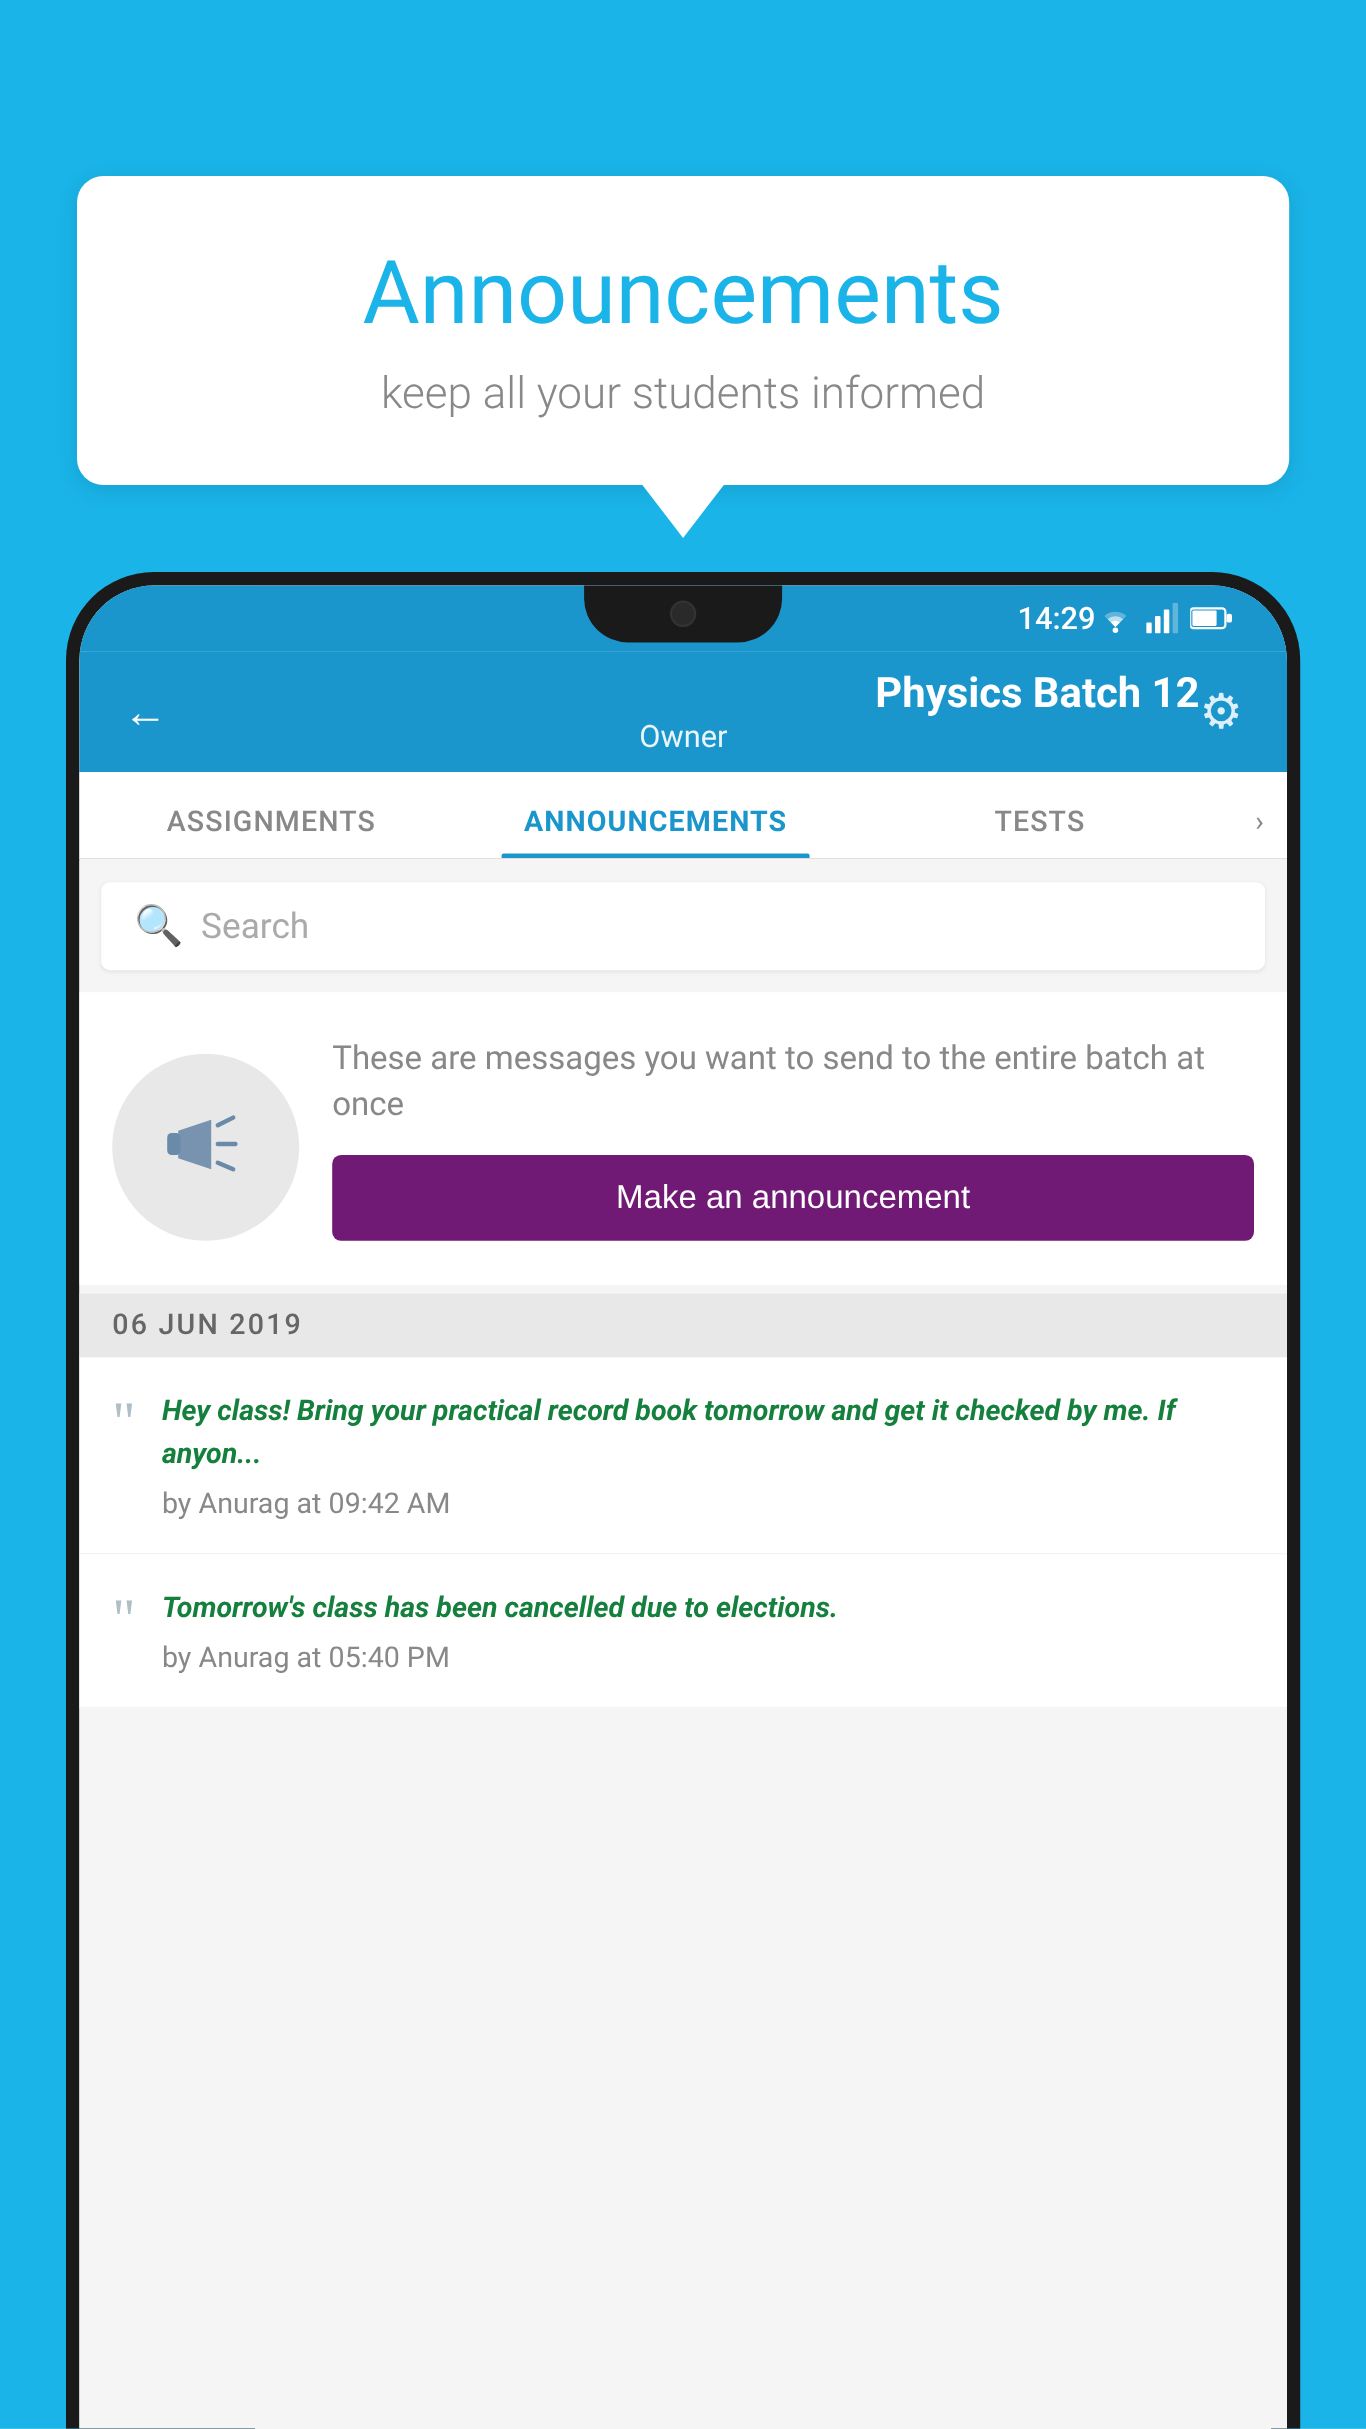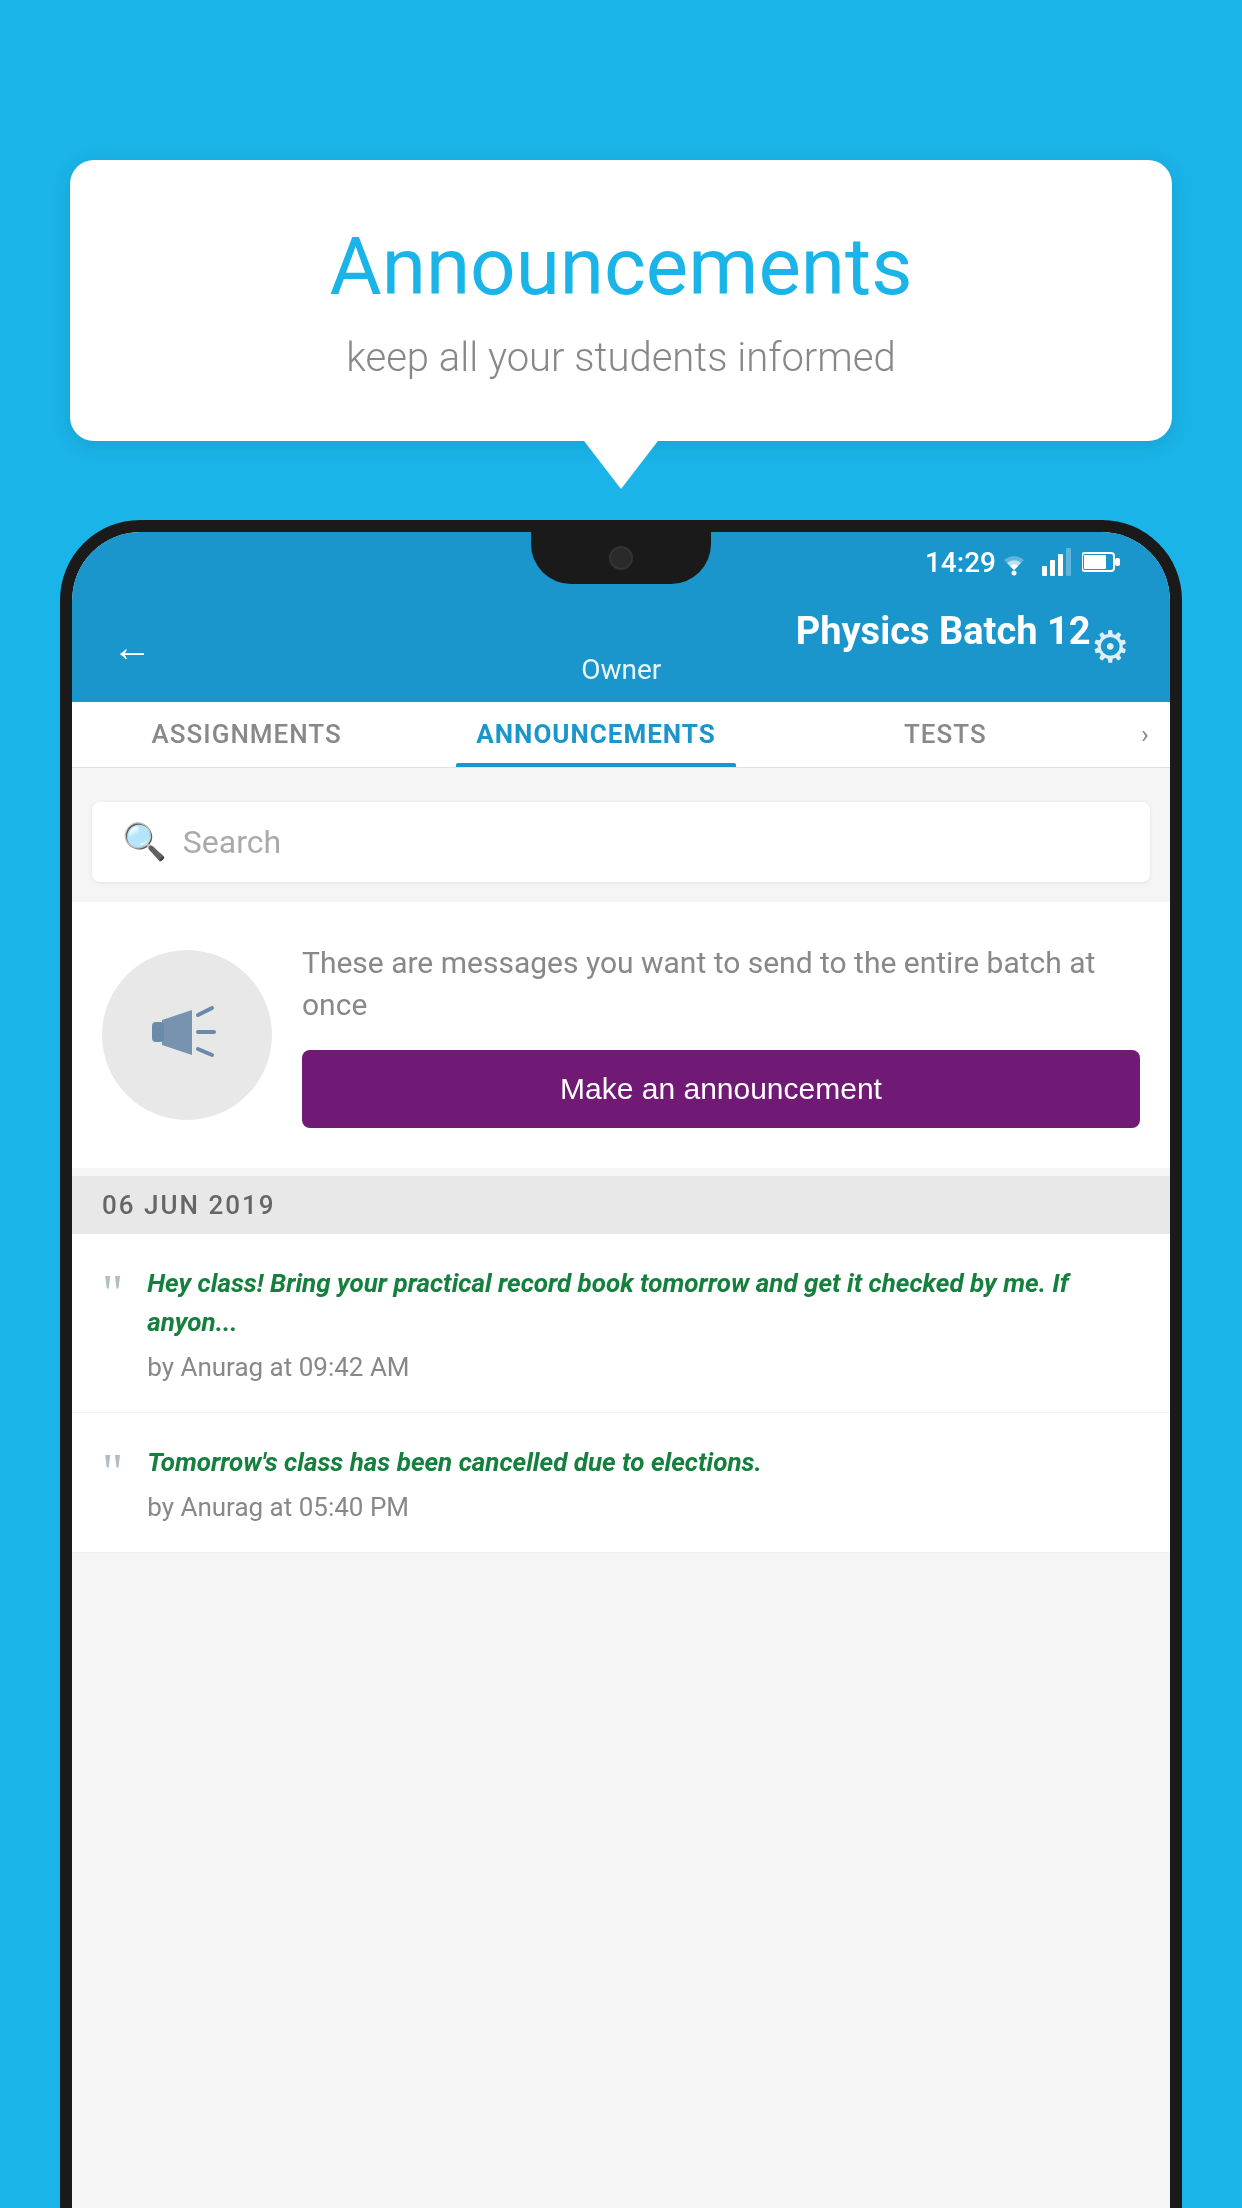--- a/index.html
+++ b/index.html
@@ -178,21 +178,21 @@
       font-size: 44px;
       cursor: pointer;
     }
 
     
     .tabs-container {
       position: absolute;
       top: 170px;
       left: 0;
       right: 0;
-      height: 66px;
+      height: 79px;
       background: white;
       display: flex;
       align-items: flex-end;
       border-bottom: 1px solid #e0e0e0;
     }
 
     .tab-item {
       flex: 1;
       text-align: center;
       padding-bottom: 18px;
@@ -262,21 +262,21 @@
       font-size: 32px;
       color: #aaaaaa;
     }
 
     
     .announcement-prompt {
       background: white;
       margin: 20px 0 0 0;
       padding: 40px 30px 40px 30px;
       display: flex;
-      align-items: center;
+      align-items: flex-end;
       gap: 30px;
     }
 
     .announcement-icon-circle {
       width: 170px;
       height: 170px;
       background: #e8e8e8;
       border-radius: 50%;
       flex-shrink: 0;
       display: flex;

